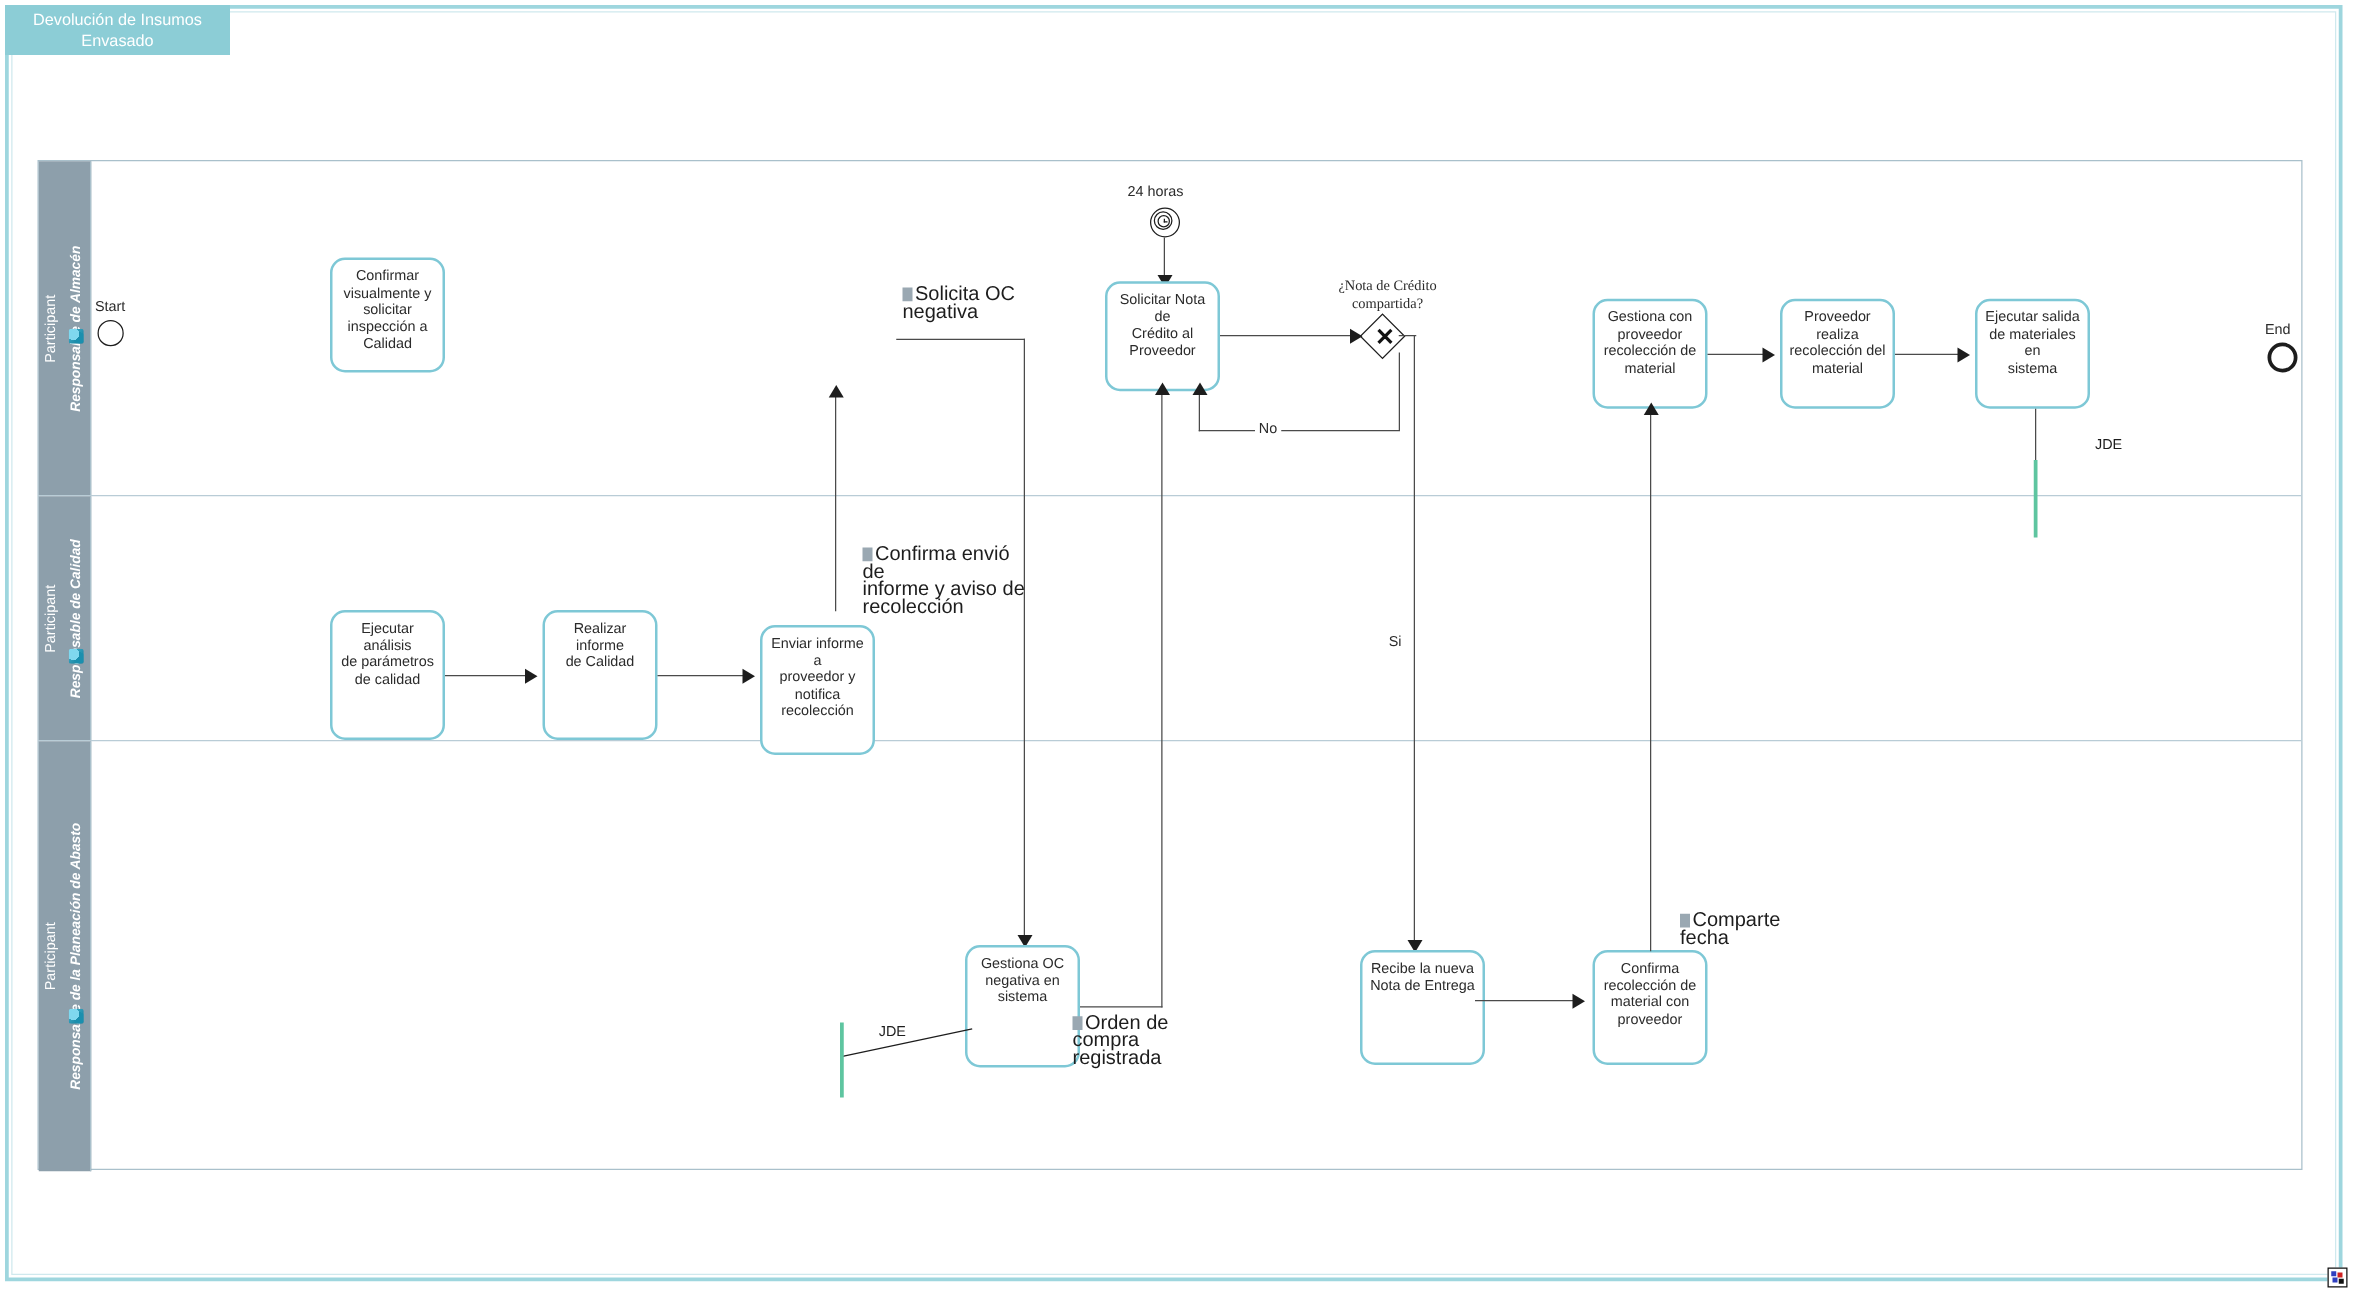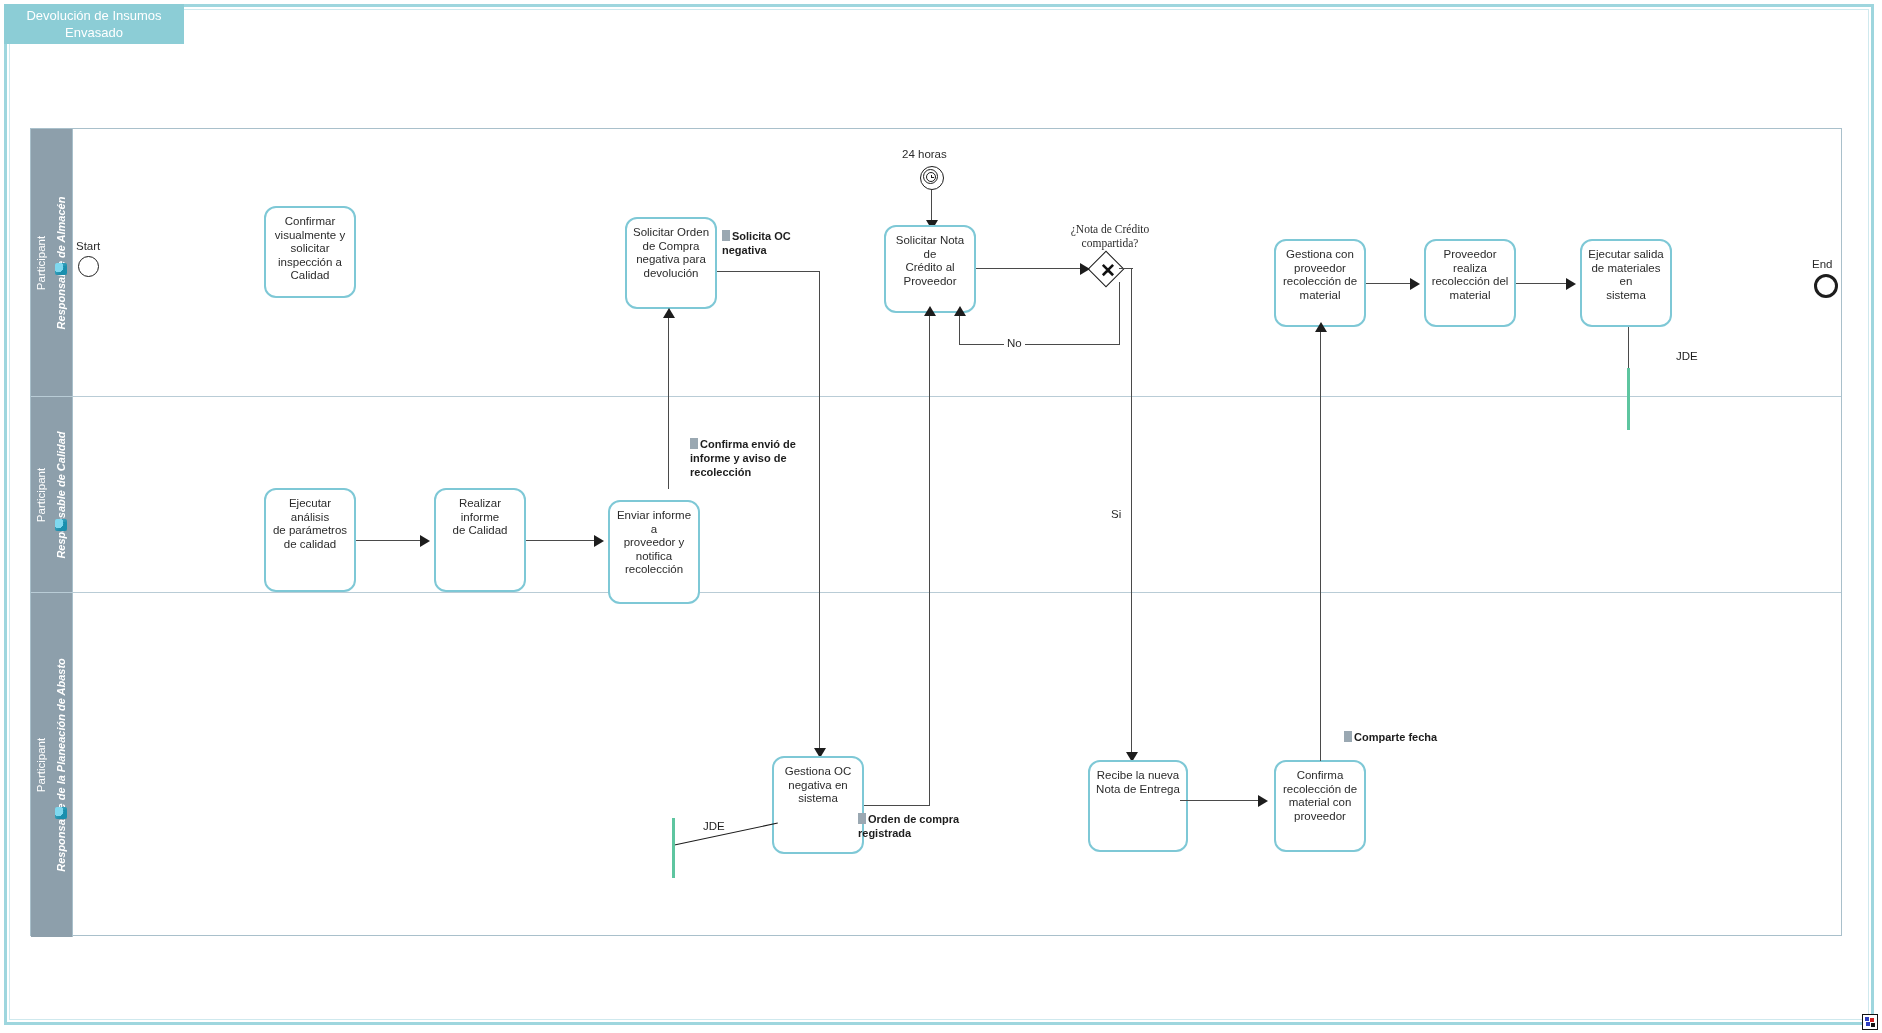--- a/index.html
+++ b/index.html
@@ -215,24 +215,24 @@
     font-size: 11.5px;
     color: #2b2b2b;
     text-align: center;
     line-height: 14px;
     white-space: pre-line;
   }
 
   
   .annotation {
     position: absolute;
-    font-size: 11px;
+    font-size: 16px;
     line-height: 14px;
     color: #1d1d1d;
-    font-weight: bold;
+    font-weight: normal;
     white-space: pre-line;
   }
   .annot-icon {
     display: inline-block;
     width: 8px;
     height: 11px;
     background: #9aa8b2;
     vertical-align: -1px;
     margin-right: 2px;
   }
@@ -357,24 +357,20 @@
 
   <div class="event-label" style="left:76px; top:240px;">Start</div>
   <div class="event-start" style="left:78px; top:256px; width:21px; height:21px;"></div>
 
   <div class="task" style="left:264px; top:206px; width:92px; height:92px;">Confirmar
 visualmente y
 solicitar
 inspección a
 Calidad</div>
 
-  <div class="task" style="left:625px; top:217px; width:92px; height:92px;">Solicitar Orden
-de Compra
-negativa para
-devolución</div>
 
   <div class="annotation" style="left:722px; top:229px; width:110px;"><span class="annot-icon"></span><span>Solicita OC
 negativa</span></div>
 
   <div class="event-label" style="left:902px; top:148px;">24 horas</div>
   <div class="event-timer" style="left:920px; top:166px;">
     <span class="timer-hands">
         <i class="h"></i>
         <i class="m"></i>
       </span>

